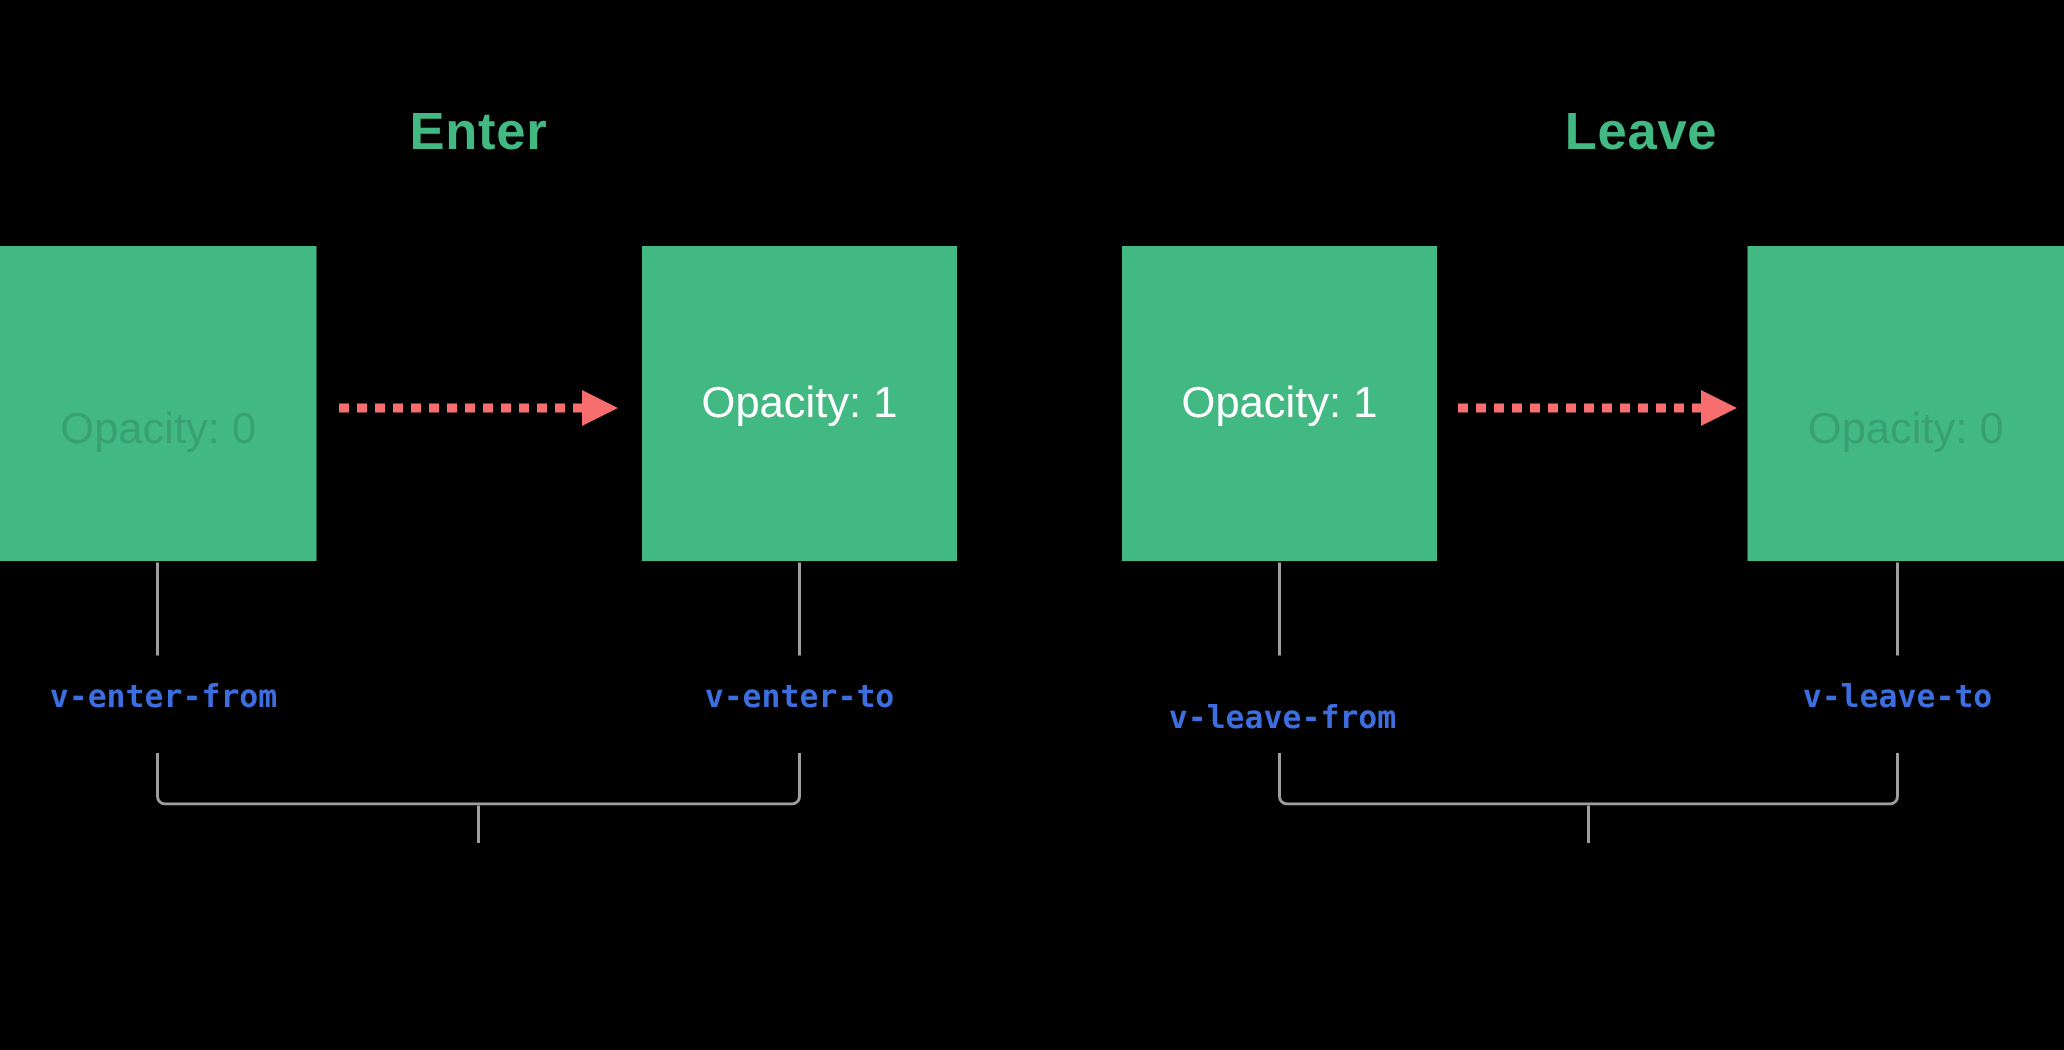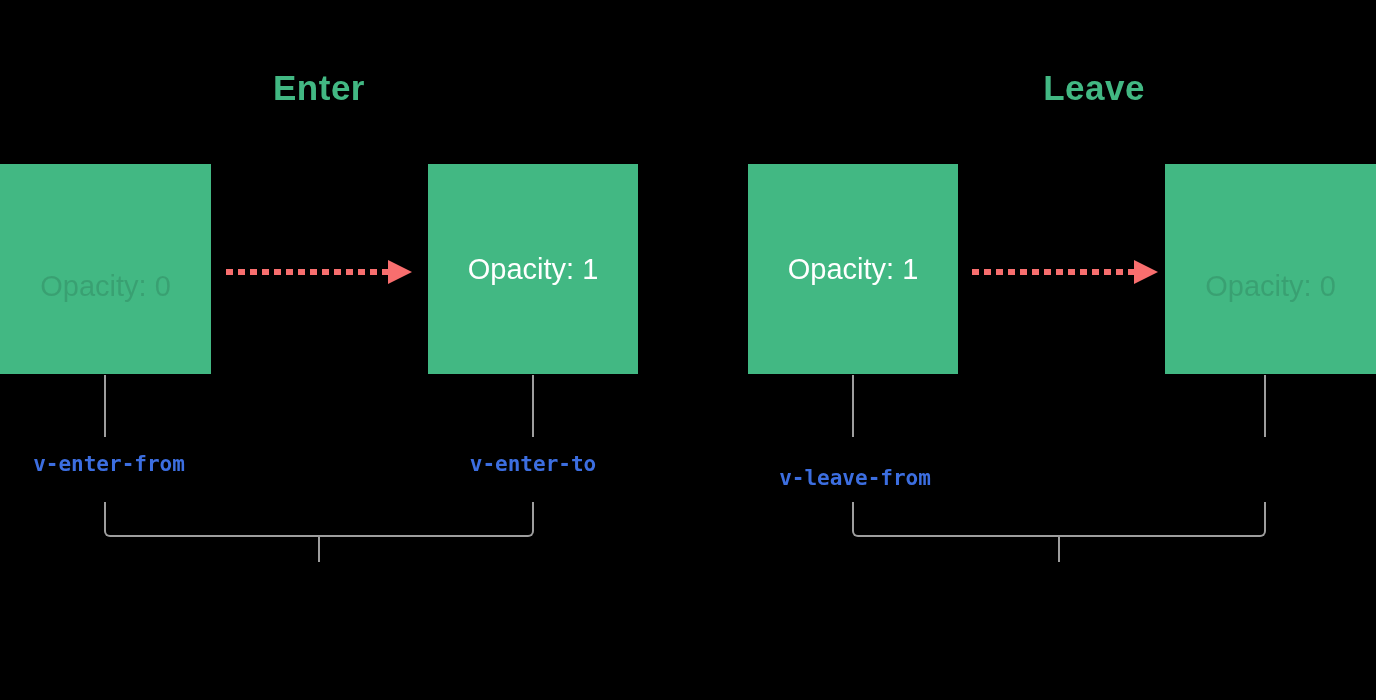--- a/index.html
+++ b/index.html
@@ -171,20 +171,21 @@
   </div>
 
   <div class="vline vline-1"></div>
   <div class="vline vline-2"></div>
   <div class="vline vline-3"></div>
   <div class="vline vline-4"></div>
 
   <div class="class-label cl-enter-from">v-enter-from</div>
   <div class="class-label cl-enter-to">v-enter-to</div>
   <div class="class-label cl-leave-from">v-leave-from</div>
+  <div class="class-label cl-leave-to">v-leave-to</div>
 
   <div class="bracket bracket-enter"></div>
   <div class="stub stub-enter"></div>
   <div class="bracket bracket-leave"></div>
   <div class="stub stub-leave"></div>
 
 
 </div>
 
 </body></html>

